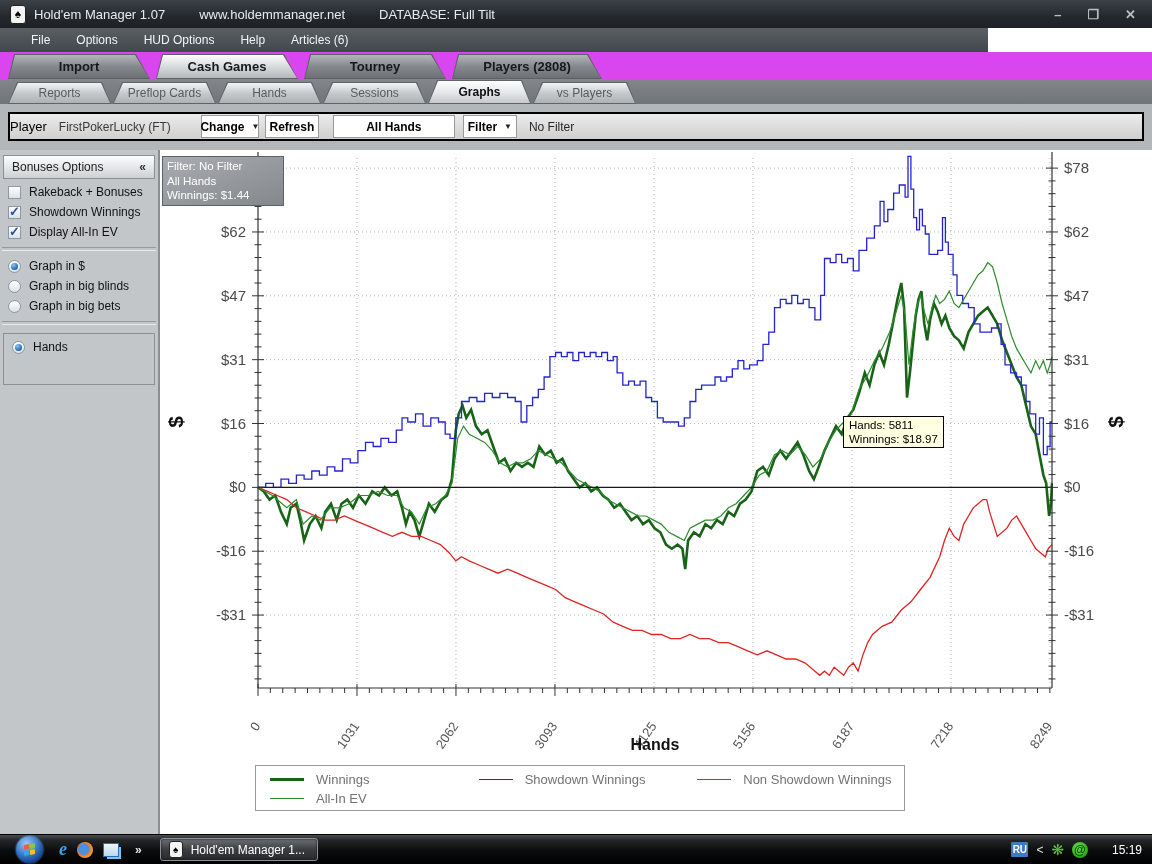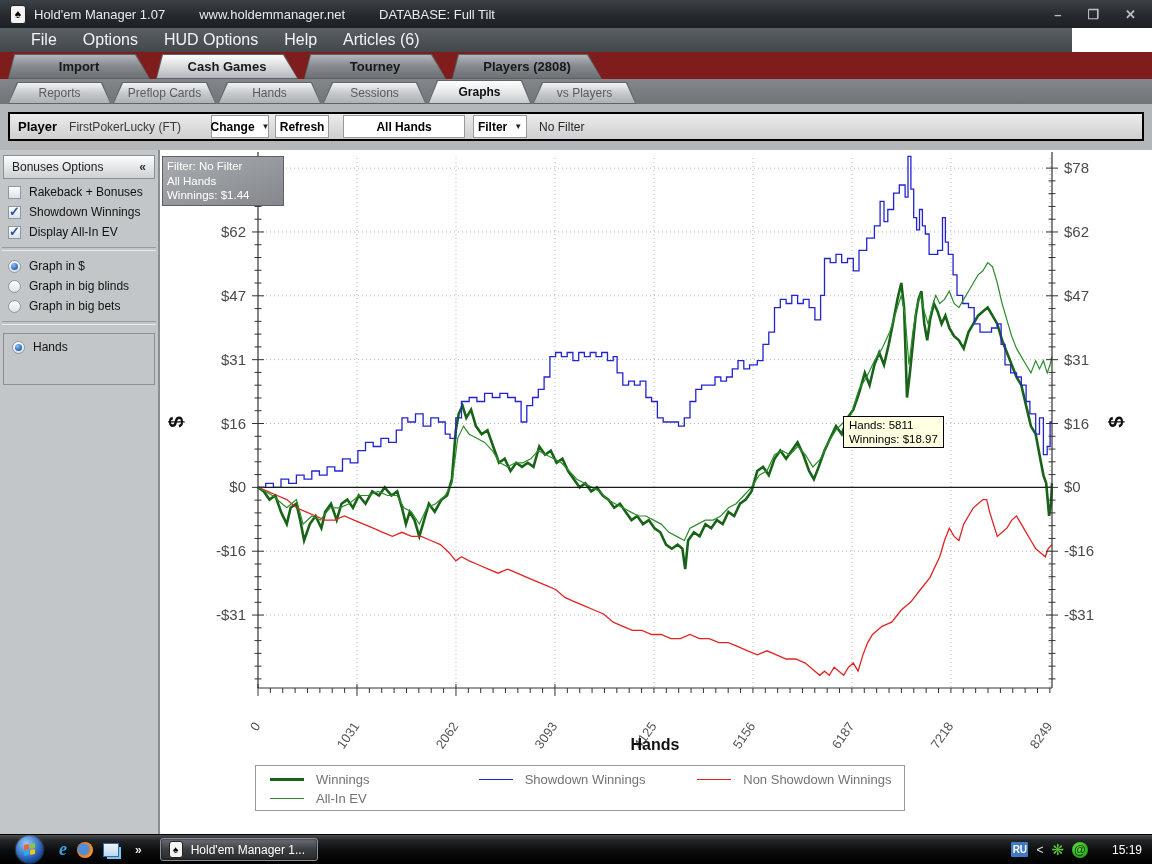--- a/index.html
+++ b/index.html
@@ -12,28 +12,28 @@
     display:flex;align-items:center;color:#e8ebee;font-size:13px;}
   .card-icon{display:inline-flex;width:14px;height:17px;background:#f4f4f4;
     border:1px solid #222;border-radius:3px;color:#000;font-size:12px;
     align-items:center;justify-content:center;margin:0 8px 0 10px;}
   .tb-item{margin-right:34px;white-space:nowrap;}
   .win-controls{margin-left:auto;display:flex;gap:26px;padding-right:16px;
     color:#b9bec4;font-size:13px;font-weight:bold;}
   .win-controls span{cursor:default;}
 
   
-  .menubar{position:absolute;left:0;top:28px;width:1072px;height:24px;
+  .menubar{position:absolute;left:0;top:28px;width:988px;height:24px;
     background:linear-gradient(#5a5f64,#42474c);display:flex;align-items:center;
-    color:#f2f4f6;font-size:16px;padding-left:18px;box-sizing:border-box;gap:0;}
+    color:#f2f4f6;font-size:12px;padding-left:18px;box-sizing:border-box;gap:0;}
   .menu-item{padding:0 13px;}
 
   
   .maintabs{position:absolute;left:0;top:52px;width:1152px;height:27px;
-    background:#7f1d1d;display:flex;align-items:flex-end;padding-left:8px;box-sizing:border-box;}
+    background:#d946ef;display:flex;align-items:flex-end;padding-left:8px;box-sizing:border-box;}
   .mtab{position:relative;width:142px;height:25px;margin-right:6px;}
   .mtab .shape{position:absolute;inset:0;background:#5d6166;
     clip-path:polygon(6px 0,calc(100% - 14px) 0,100% 100%,0 100%);}
   .mtab .face{position:absolute;inset:1px;display:flex;align-items:center;justify-content:center;
     clip-path:polygon(6px 0,calc(100% - 14px) 0,100% 100%,0 100%);
     background:linear-gradient(#b3b7bb,#85898d 50%,#6d7175);
     font-size:13px;font-weight:bold;color:#16181a;}
   .mtab.on .face{background:linear-gradient(#fdfdfd,#dcdee0 45%,#b4b7ba);}
   .mtab:nth-child(4){width:150px;}
 
@@ -51,21 +51,21 @@
   .stab.on{height:24px;}
   .stab.on .face{background:linear-gradient(#ffffff,#e3e5e7 55%,#c6c9cc);
     font-weight:bold;color:#0c0e10;}
 
   
   .playerband{position:absolute;left:0;top:104px;width:1152px;height:46px;
     background:#b4b7ba;}
   .playerbar{position:absolute;left:8px;top:8px;width:1136px;height:29px;
     border:2px solid #000;background:linear-gradient(#ececec,#cfcfcf);
     display:flex;align-items:center;font-size:13px;box-sizing:border-box;}
-  .pb-label{font-weight:bold;color:#000;margin-left:8px;}
+  .pb-label{font-weight:normal;color:#000;}
   .pb-name{color:#3a3a3a;margin-left:12px;font-size:12px;}
   .pb-btn{background:#fff;border:1px solid #9a9a9a;font-weight:bold;font-size:12px;
     color:#000;height:23px;display:flex;align-items:center;justify-content:center;
     padding:0 26px;box-sizing:border-box;}
   .pb-arrow{font-size:8px;margin-left:7px;color:#222;}
   .btn-change{margin-left:30px;width:58px;}
   .btn-refresh{margin-left:6px;width:52px;}
   .allhands{margin-left:14px;width:122px;}
   .btn-filter{margin-left:8px;width:52px;}
   .pb-filterval{margin-left:12px;font-size:12px;color:#24262a;}

